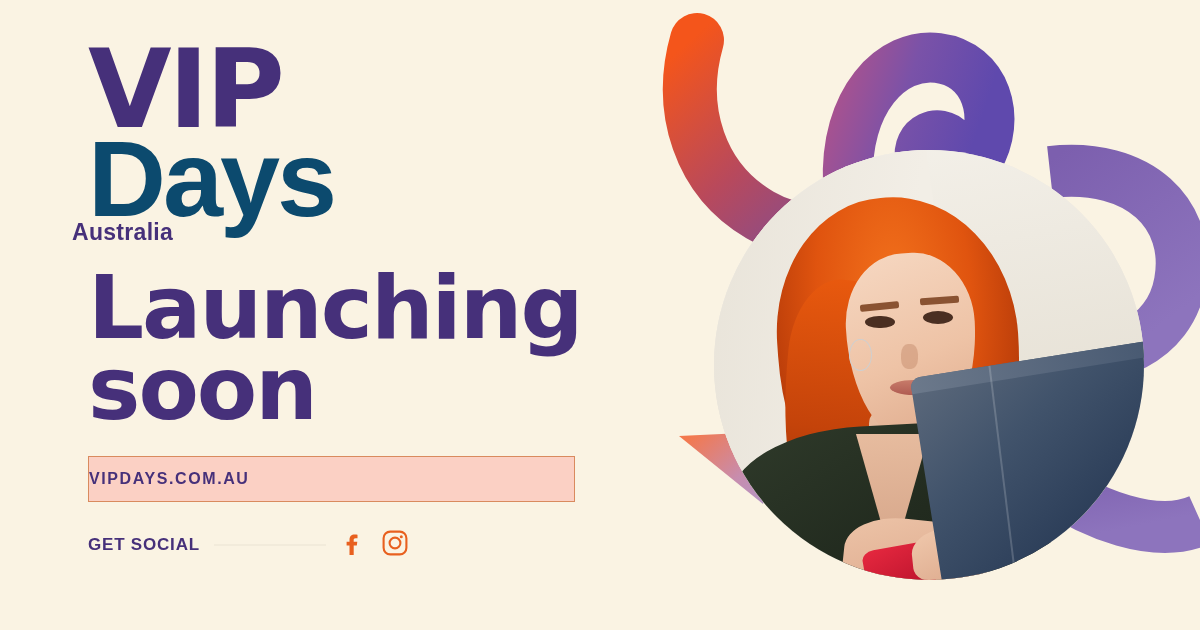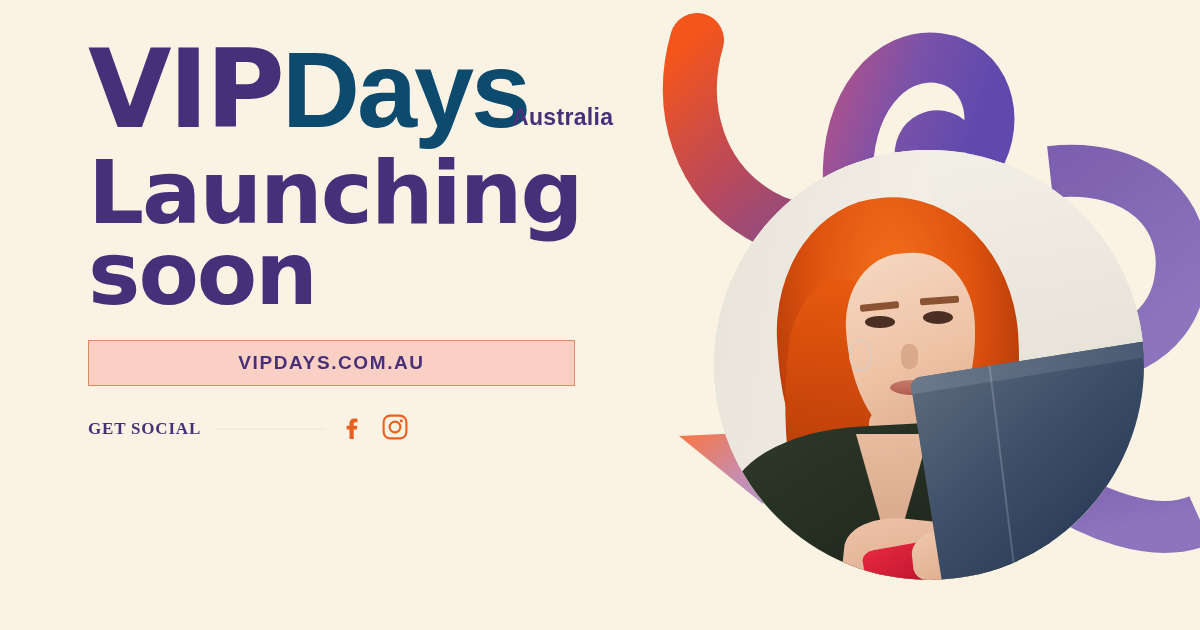--- a/index.html
+++ b/index.html
@@ -127,21 +127,21 @@
     transform: rotate(-6deg);
   }
 
   
   .content {
     position:absolute;
     left:88px; top:46px;
     width: 600px;
   }
 
-  .logo { display:flex; align-items:flex-end; line-height:.82; }
+  .logo { display:flex; line-height:.82;flex-direction:column; }
   .logo-vip {
     font-size: 108px; font-weight:900; color:#46307a;
     letter-spacing:-3px; font-family:"DejaVu Sans", sans-serif;
   }
   .logo-days {
     font-size: 108px; font-weight:900; color:#0c4a6e;
     letter-spacing:-3px; font-family:Liberation Sans, sans-serif;
   }
   .logo-au {
     font-size: 23px; font-weight:bold; color:#46307a;
@@ -166,41 +166,40 @@
     line-height: 1.62;
     color:#4b3b63;
   }
 
   .cta {
     display:block;
     margin-top: 26px;
     width: 487px;
     height: 46px;
     line-height: 44px;
-    text-align:center;
+    text-align:left;
     background:#fbd0c4;
     border:1.5px solid #d98a5e;
     color:#46307a;
-    font-size:19px;
+    font-size:16px;
     font-weight:900;
     letter-spacing:1.6px;
     text-decoration:none;
     cursor:pointer;
   }
 
   .social {
     display:flex;
     align-items:center;
     margin-top: 28px;
     width: 320px;
   }
   .social-label {
     font-size:17px; font-weight:900; color:#46307a; letter-spacing:.8px;
     white-space:nowrap;
-    font-family:Liberation Serif, serif;
   }
   .social-rule {
     flex:1; height:2px; background:#f2ebdb; margin:0 14px;
   }
   .social-icons { display:flex; align-items:center; gap:20px; }
   .s-icon { display:block; cursor:pointer; }
 </style>
 </head>
 <body>
 

